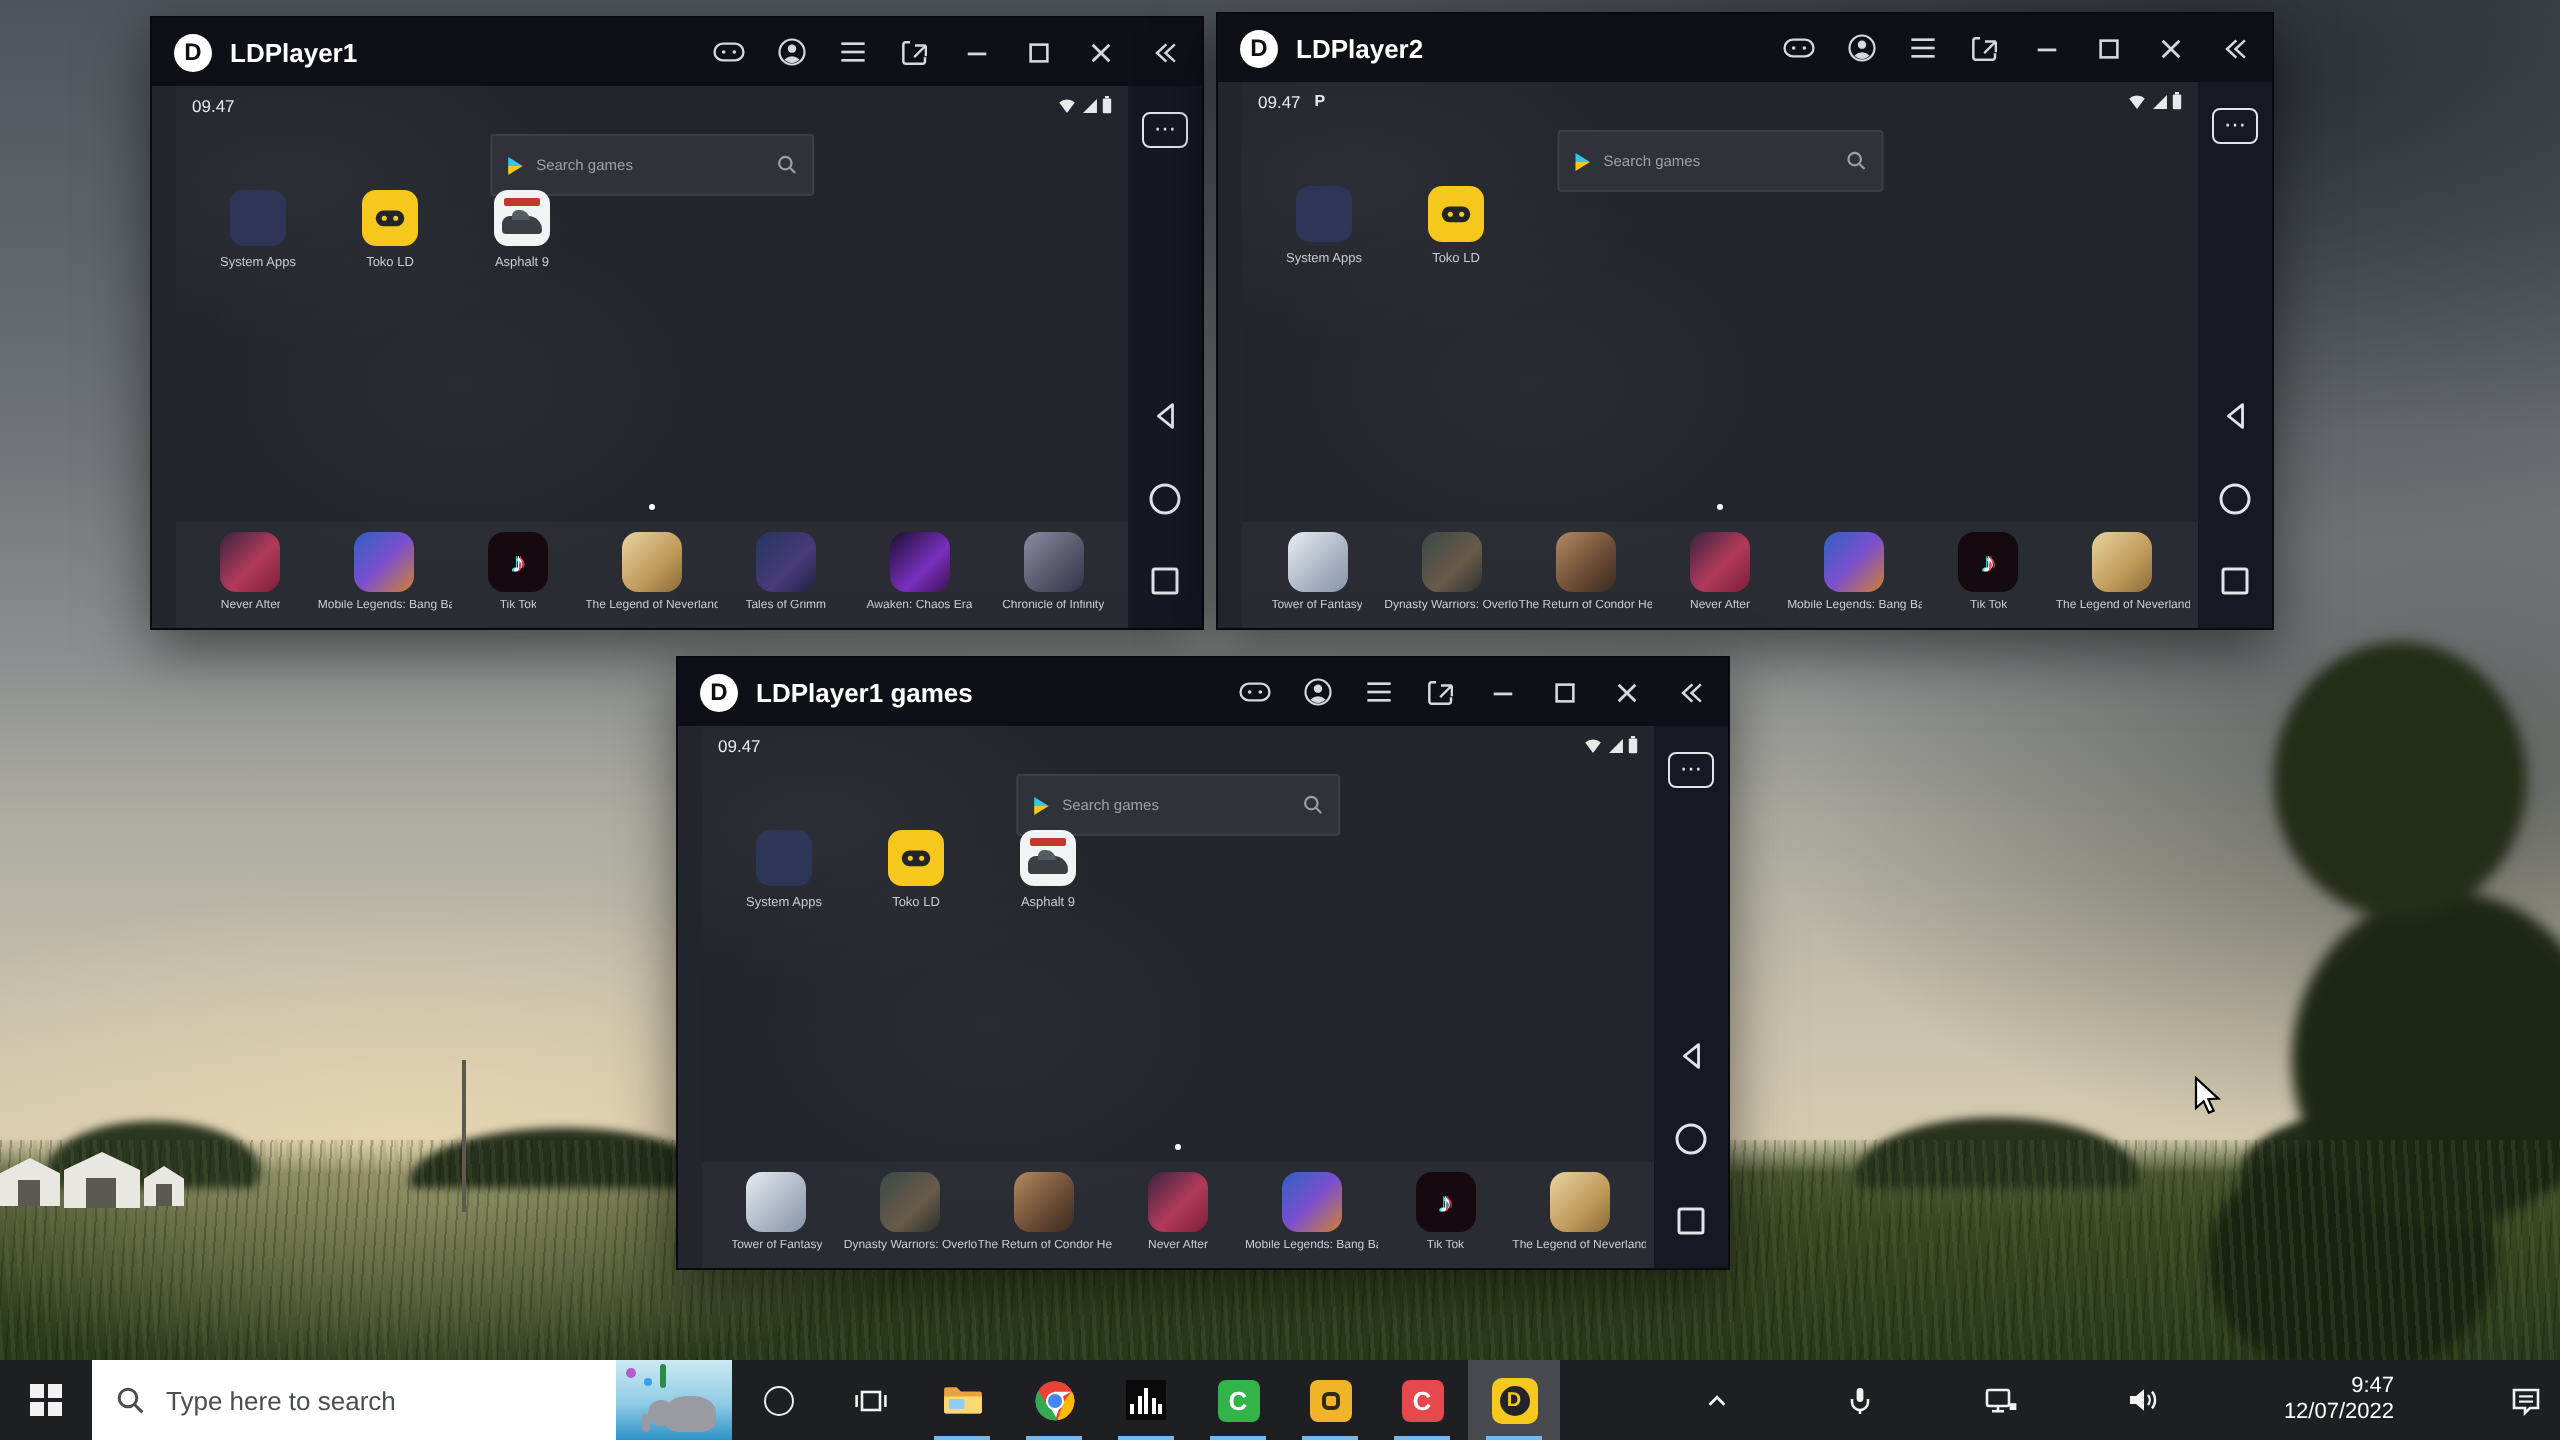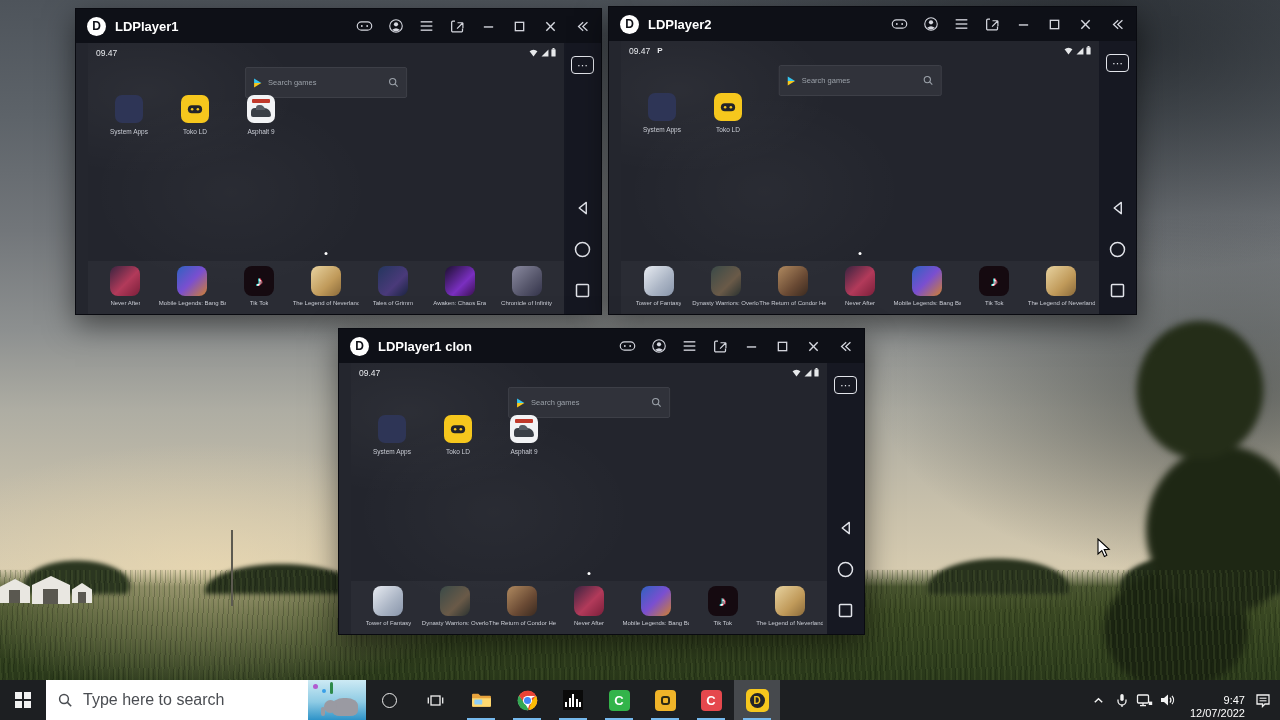--- a/index.html
+++ b/index.html
@@ -118,21 +118,21 @@
   .icon-condor-heroes { background:linear-gradient(135deg,#b08a60,#6a4a34 60%,#3a2a20); }
 
   
   .taskbar { position:absolute; left:0; right:0; bottom:0; height:40px; background:#1d1f22;
     display:flex; align-items:stretch; z-index:50; }
   .start-btn { width:46px; display:flex; align-items:center; justify-content:center; flex:none; }
   .win-logo { width:16px; height:16px; display:grid; grid-template-columns:1fr 1fr; gap:2px; }
   .win-logo i { background:#f2f2f2; }
   .search-box { width:320px; background:#fff; display:flex; align-items:center; padding-left:12px; flex:none; position:relative; }
   .search-box .mag { flex:none; margin-right:10px; }
-  .tb-search-text { color:#4a4d52; font-size:16px; white-space:nowrap; }
+  .tb-search-text { color:#4a4d52; font-size:13px; white-space:nowrap; }
   .search-art { position:absolute; right:0; top:0; bottom:0; width:58px; overflow:hidden;
     background:linear-gradient(180deg,#cdeaf4 0%,#8ecbe4 55%,#2e93c8 100%); }
   .search-art .elephant { position:absolute; right:8px; bottom:4px; width:26px; height:18px; background:#9a9aa2; border-radius:45% 45% 30% 30%; }
   .search-art .elephant::before { content:""; position:absolute; left:-8px; top:2px; width:13px; height:13px; background:#9a9aa2; border-radius:50%; }
   .search-art .elephant::after { content:""; position:absolute; left:-11px; top:9px; width:4px; height:9px; background:#9a9aa2; border-radius:2px; }
   .search-art .spark1 { position:absolute; left:5px; top:4px; width:5px; height:5px; background:#b25bd0; border-radius:50%; }
   .search-art .spark2 { position:absolute; left:14px; top:9px; width:4px; height:4px; background:#3aa0e8; border-radius:50%; }
   .search-art .palm { position:absolute; left:22px; top:2px; width:3px; height:12px; background:#2e8a4a; border-radius:2px; }
   .cortana-btn { width:46px; display:flex; align-items:center; justify-content:center; flex:none; }
   .cortana-ring { width:15px; height:15px; border:1.8px solid #ececec; border-radius:50%; }
@@ -144,21 +144,21 @@
   .eq i { width:2px; background:#fff; }
   .badge-sq { width:21px; height:21px; border-radius:4px; display:flex; align-items:center; justify-content:center;
     color:#fff; font-weight:700; font-size:13px; }
   .ti-camtasia-green .badge-sq { background:#33b44a; }
   .ti-camtasia-red .badge-sq { background:#e5484d; }
   .ti-recorder-yellow .badge-sq { background:#f0b429; }
   .ti-recorder-yellow .lens { width:9px; height:9px; border:2.5px solid #2e2a14; border-radius:3px; }
   .ti-ldplayer .badge-sq { background:#f6c71d; width:23px; height:23px; border-radius:5px; }
   .ti-ldplayer .ld-d { width:15px; height:15px; border-radius:50%; background:#23242a; color:#f6c71d;
     font-size:10px; font-weight:700; display:flex; align-items:center; justify-content:center; }
-  .tray { margin-left:auto; display:flex; align-items:flex-end; padding-right:6px; }
+  .tray { margin-left:auto; display:flex; align-items:center; padding-right:6px;gap:48px; }
   .tray-ic { width:23px; height:40px; display:flex; align-items:center; justify-content:center; flex:none; }
   .clock { width:72px; text-align:right; color:#fff; font-size:11px; line-height:13px; padding:0 6px; }
 
   .cursor { position:absolute; left:1094px; top:538px; z-index:100; }
 </style>
 </head>
 <body>
 
 <div class="stage">
   <div class="wallpaper"></div>
@@ -489,21 +489,21 @@
             <rect x="1.5" y="1.5" width="12" height="12" rx="1" fill="none" stroke="#e2e4ea" stroke-width="1.5"></rect>
           </svg>
         </span>
       </div>
     </div>
   </div>
 
   <div class="ld-window" style="left: 338px; top: 328px; width: 527px; height: 307px; z-index: 13;">
     <div class="titlebar">
       <span class="logo">D</span>
-      <span class="title">LDPlayer1 clon</span>
+      <span class="title">LDPlayer1 games</span>
       <span class="tb-icons">
         <span class="tb-btn">
           <svg width="17" height="16" viewBox="0 0 22 21" fill="none" stroke="#d6d8e0" stroke-width="1.5">
             <rect x="1.5" y="5" width="19" height="11" rx="5.5"></rect>
             <circle cx="7.5" cy="10.5" r="1.2" fill="#d6d8e0" stroke="none"></circle>
             <circle cx="14.5" cy="10.5" r="1.2" fill="#d6d8e0" stroke="none"></circle>
           </svg>
         </span>
         <span class="tb-btn">
           <svg width="16" height="16" viewBox="0 0 22 22">

